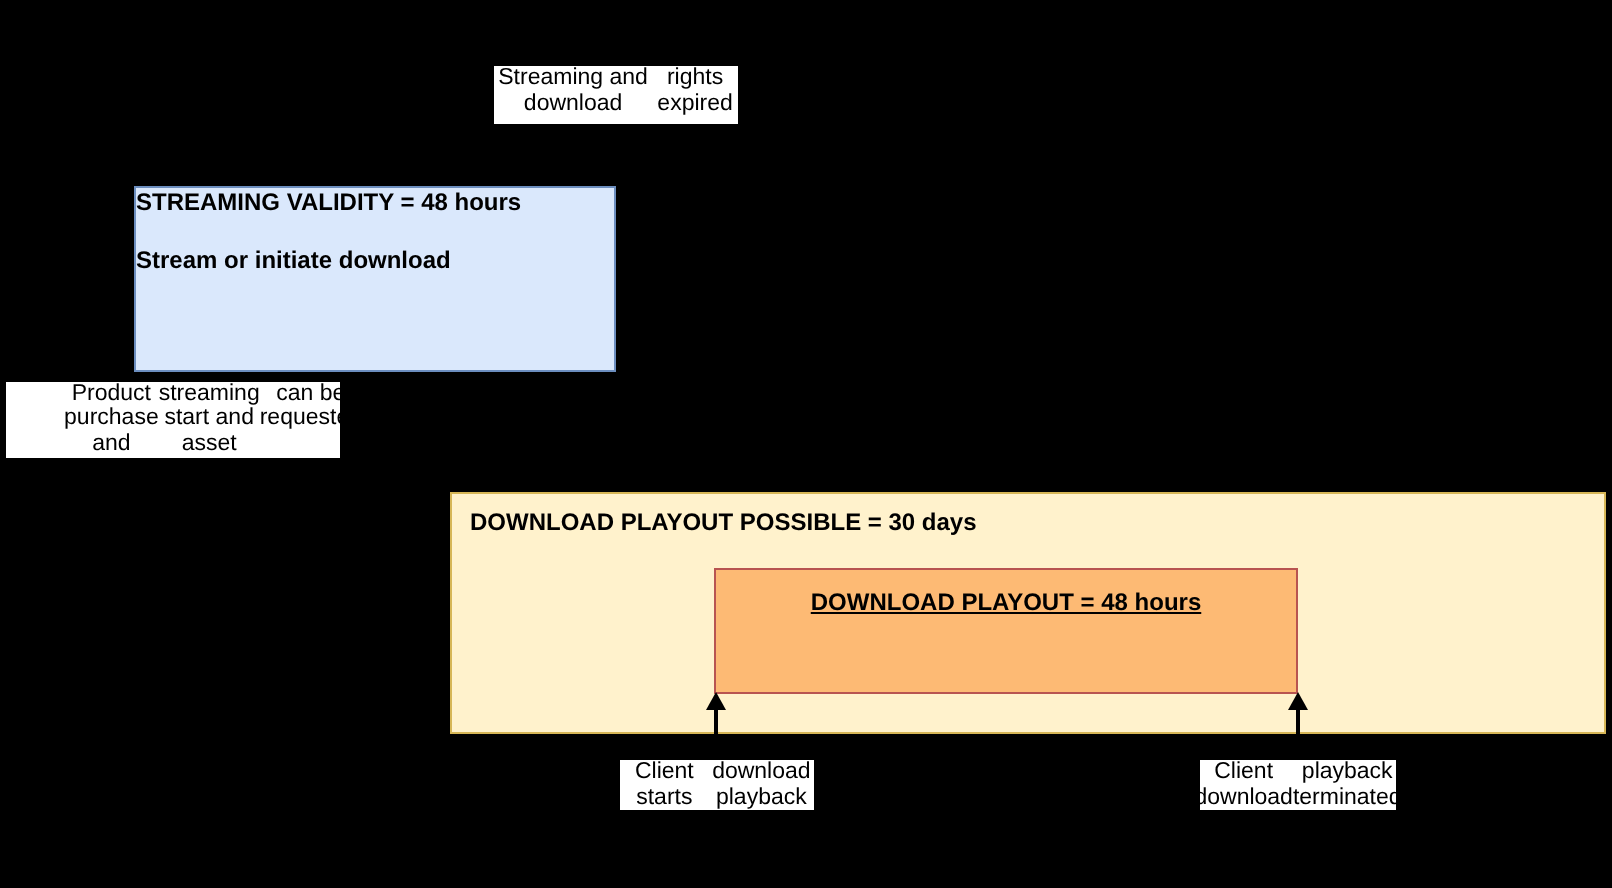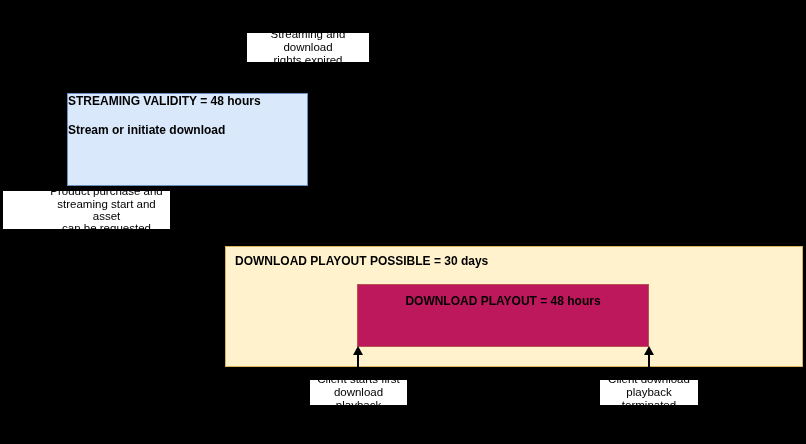--- a/index.html
+++ b/index.html
@@ -4,21 +4,21 @@
 <style>
   html,body{margin:0;padding:0;background:#000;}
   .canvas{
     position:relative;width:806px;height:444px;background:#000;
     font-family:"Liberation Sans",sans-serif;overflow:hidden;color:#000;
   }
   
   .wlabel{
     position:absolute;background:#ffffff;color:#000;
     font-size:11.5px;line-height:13px;text-align:center;
-    display:flex;flex-direction:column;justify-content:center;
+    display:flex;flex-direction:row;justify-content:center;
   }
   .wlabel.tight{line-height:12.4px;padding-left:40px;}
   
   .blue-box{
     position:absolute;left:67px;top:93px;width:241px;height:93px;
     box-sizing:border-box;border:1px solid #6c8ebf;background:#dae8fc;
     text-align:left;font-size:12px;font-weight:bold;
   }
   .blue-box .sub{margin-top:15px;}
   
@@ -77,21 +77,21 @@
     <span>Product purchase and</span>
     <span>streaming start and asset</span>
     <span>can be requested</span>
   </div>
 
 
   <div class="yellow-box" style="background-color: rgb(255, 242, 204); border-color: rgb(214, 182, 86);">
     <div class="ytitle">DOWNLOAD PLAYOUT POSSIBLE = 30 days</div>
   </div>
 
-  <div class="pink-box" style="background-color: #be185d; border-color: rgb(184, 84, 80);">
+  <div class="pink-box" style="background-color: #fdba74; border-color: rgb(184, 84, 80); text-decoration: underline;">
     <div>DOWNLOAD PLAYOUT = 48 hours</div>
   </div>
 
   <div class="arrow-line arrow-left-line"></div>
   <div class="arrow-head arrow-left-head"></div>
 
   <div class="arrow-line arrow-right-line"></div>
   <div class="arrow-head arrow-right-head"></div>
 
   <div class="wlabel lbl-client-start">

